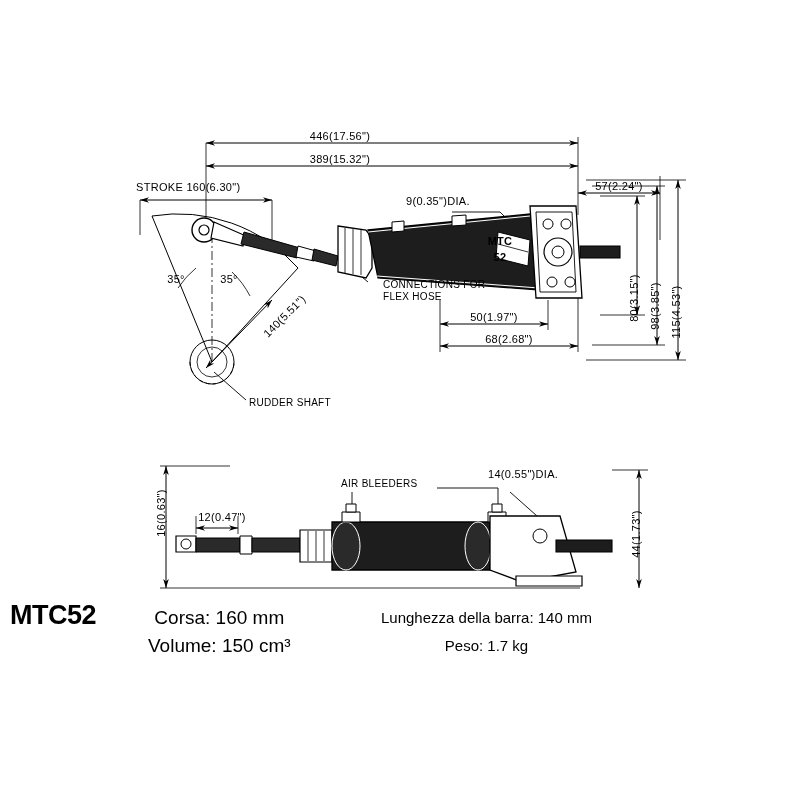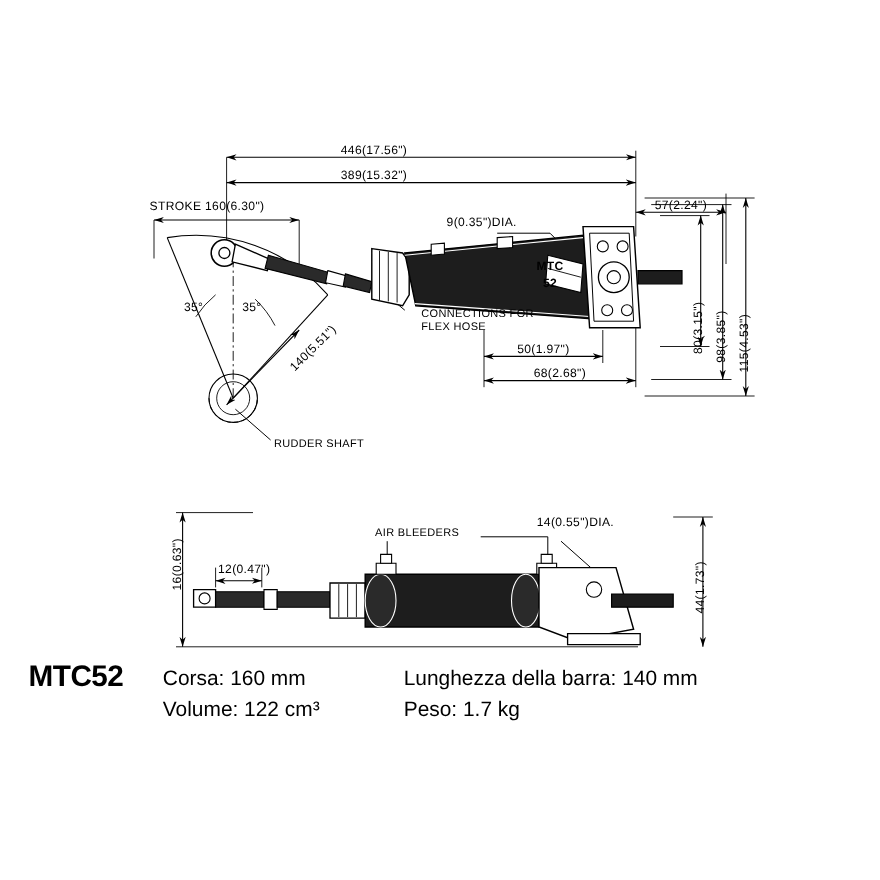--- a/index.html
+++ b/index.html
@@ -31,44 +31,45 @@
     font-family: "Liberation Sans", sans-serif;
     font-size: 11px;
     letter-spacing: 0.3px;
     fill: #000000;
   }
   .dimtext.small {
     font-size: 10px;
   }
   .model-name {
     position: absolute;
-    left: 26px;
+    left: 10px;
     top: 600px;
     font-size: 27px;
     font-weight: bold;
     letter-spacing: -0.5px;
     font-family: "Liberation Sans", sans-serif;
     text-align: right;
   }
   .spec-col-1 {
     position: absolute;
     left: 148px;
     top: 604px;
     font-size: 19px;
     line-height: 28px;
   }
   .spec-col-2 {
     position: absolute;
-    left: 367px;
+    left: 381px;
     top: 604px;
-    font-size: 19px;
+    font-size: 15px;
     line-height: 28px;
   }
   .spec-line {
     white-space: nowrap;
+    text-align: center;
   }
 </style>
 </head>
 <body>
 
 <div id="stage">
 
   <svg class="drawing" viewBox="0 0 800 800">
     <defs>
       <marker id="arrL" markerWidth="10" markerHeight="8" refX="9" refY="4" orient="auto" markerUnits="userSpaceOnUse">
@@ -228,21 +229,21 @@
         <text class="dimtext" x="488" y="478" text-anchor="start">14(0.55")DIA.</text>
         <text class="dimtext" x="640" y="534" text-anchor="middle" transform="rotate(-90 640 534)">44(1.73")</text>
       </g>
     </g>
   </svg>
 
   <div class="model-name">MTC52</div>
 
   <div class="spec-col-1">
     <div class="spec-line">Corsa: 160 mm</div>
-    <div class="spec-line">Volume: 122 cm³</div>
+    <div class="spec-line">Volume: 150 cm³</div>
   </div>
 
   <div class="spec-col-2">
     <div class="spec-line">Lunghezza della barra: 140 mm</div>
     <div class="spec-line">Peso: 1.7 kg</div>
   </div>
 
 </div>
 
 </body></html>

